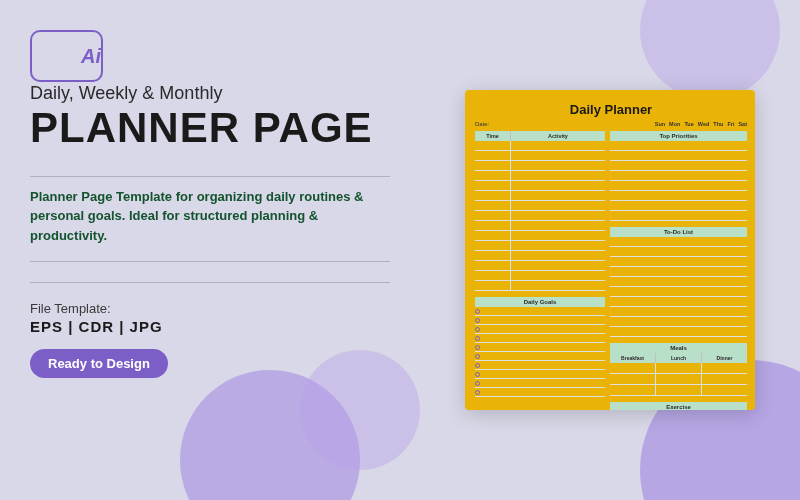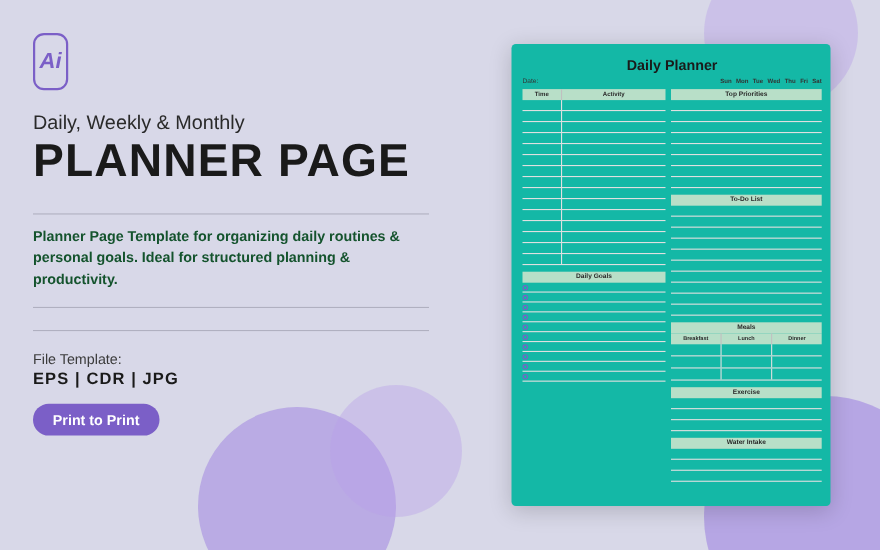--- a/index.html
+++ b/index.html
@@ -20,28 +20,27 @@
       background: #d8d8e8;
       padding: 30px 30px 20px 30px;
       display: flex;
       flex-direction: column;
       justify-content: flex-start;
       position: relative;
       z-index: 2;
     }
 
     .ai-logo {
-      width: 32px;
+      width: 73px;
       height: 52px;
       border: 2.5px solid #7b5fc7;
       border-radius: 10px;
       display: flex;
       align-items: center;
-      justify-content: center;
-      margin-bottom: 18px;
+      justify-content: flex-end;
     }
     .ai-logo span {
       color: #7b5fc7;
       font-size: 20px;
       font-weight: bold;
       font-style: italic;
     }
 
     .title-section {
       margin-bottom: 14px;
@@ -162,22 +161,22 @@
       border-radius: 50%;
       background: #b8a0e8;
       opacity: 0.4;
       top: -40px;
       right: 20px;
       z-index: 0;
     }
 
     .planner-card {
       width: 290px;
-      height: 420px;
-      background: #14b8a6;
+      height: 320px;
+      background: #eab308;
       border-radius: 4px;
       box-shadow: 0 4px 20px rgba(0,0,0,0.18);
       padding: 12px 8px 8px 10px;
       position: relative;
       z-index: 2;
       overflow: hidden;
     }
 
     .planner-title {
       text-align: center;
@@ -386,21 +385,21 @@
   <div class="divider"></div>
 
 
   <div class="divider"></div>
 
   <div class="file-formats">
     <div class="file-formats-label">File Template:</div>
     <div class="file-formats-values">EPS  |  CDR  |  JPG</div>
   </div>
 
-  <button class="ready-btn">Print to Print</button>
+  <button class="ready-btn">Ready to Design</button>
 
   <div class="deco-circle-1"></div>
   <div class="deco-circle-2"></div>
 </div>
 
 <div class="right-panel">
   <div class="deco-circle-right-1"></div>
   <div class="deco-circle-right-2"></div>
 
   <div class="planner-card">

